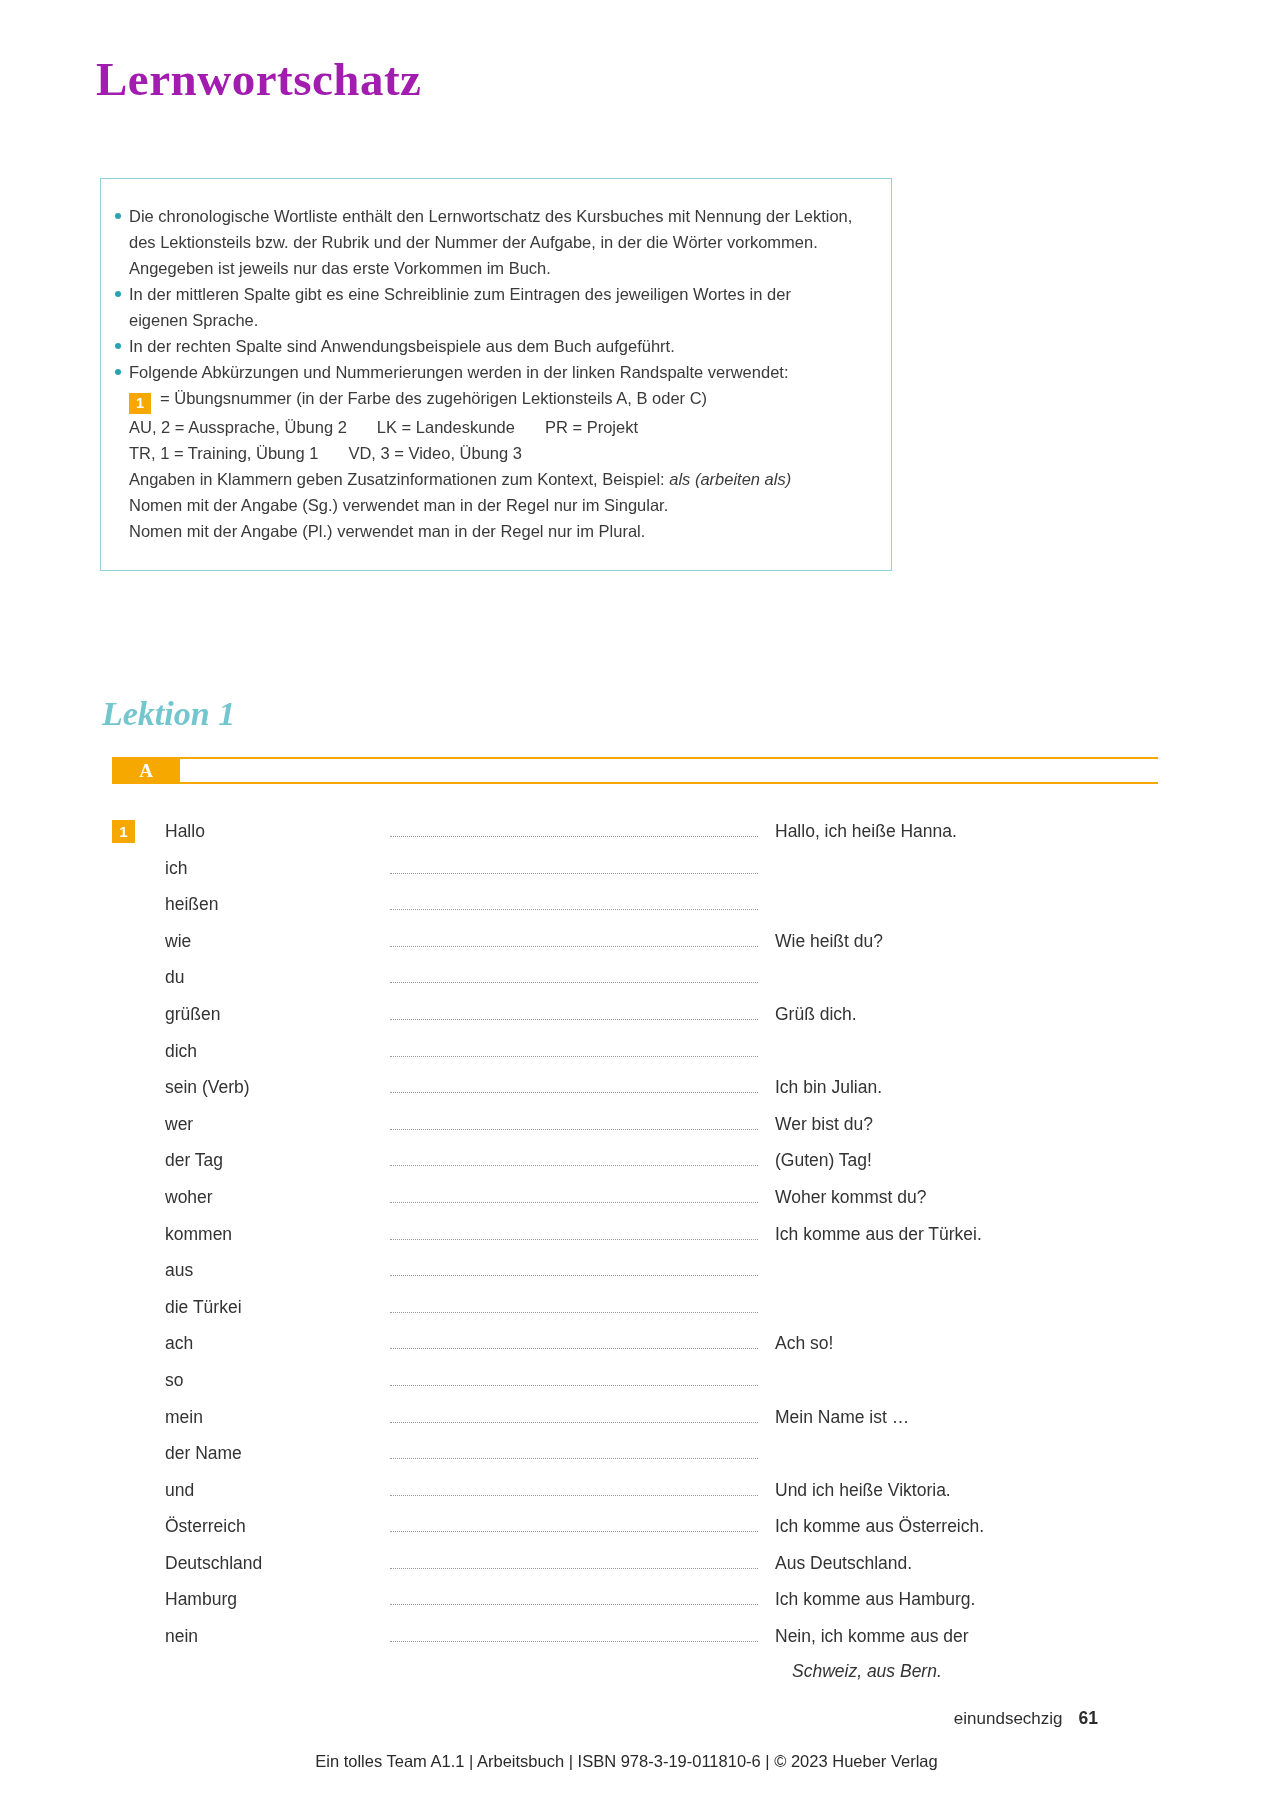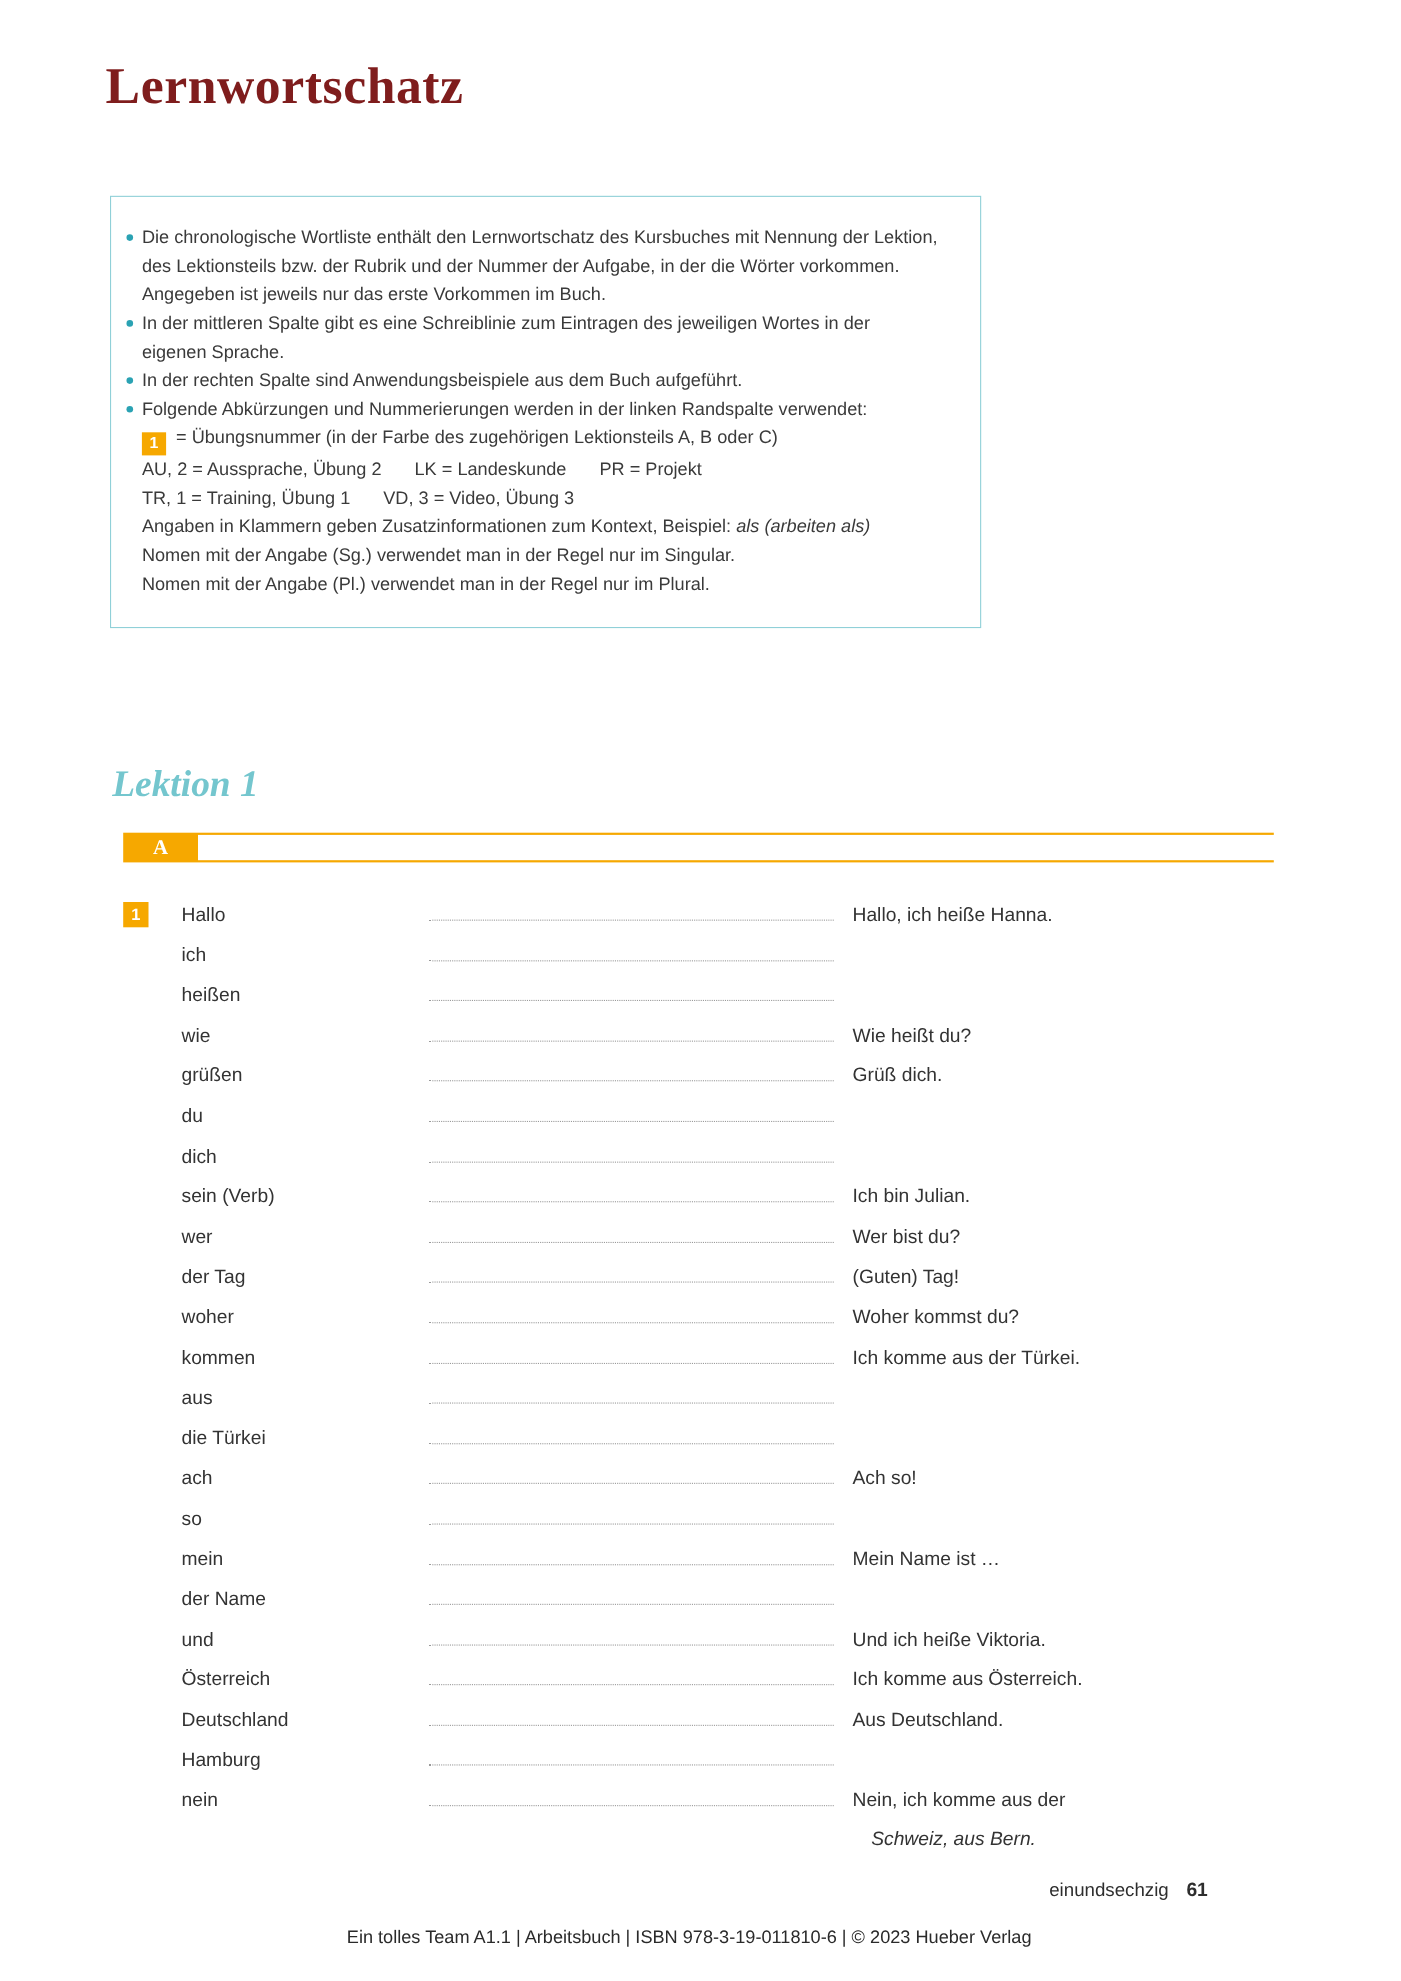--- a/index.html
+++ b/index.html
@@ -5,21 +5,21 @@
   * { margin:0; padding:0; box-sizing:border-box; }
   html,body { background:#e8e8e8; }
   .page {
     width:1274px; height:1801px; margin:0 auto; background:#ffffff;
     position:relative; overflow:hidden;
     font-family:"Liberation Sans","DejaVu Sans",sans-serif; color:#333;
   }
   .page-title {
     position:absolute; top:52px; left:96px;
     font-family:"Liberation Serif","DejaVu Serif",serif;
-    font-weight:700; font-size:47px; color:#7f1d1d; letter-spacing:.5px;
+    font-weight:700; font-size:47px; color:#a21caf; letter-spacing:.5px;
   }
   
   .info-box {
     position:absolute; top:178px; left:100px; width:792px;
     border:1.5px solid var(--teal-border,#90d0d8);
     padding:24px 38px 26px 14px;
     font-size:16.5px; line-height:26px; color:#3a3a3a;
   }
   .info-list { list-style:none; }
   .info-item { display:flex; align-items:flex-start; }
@@ -175,40 +175,40 @@
     <span class="row-word">wie</span>
     <span class="row-line"></span>
     <span class="row-gap"></span>
     <span class="row-example">
           <div>Wie heißt du?</div>
         </span>
   </div>
 
   <div class="vocab-row">
     <span class="row-badge hidden"></span>
+    <span class="row-word">du</span>
+    <span class="row-line"></span>
+    <span class="row-gap"></span>
+    <span class="row-example">
+          <div></div>
+        </span>
+  </div>
+
+  <div class="vocab-row">
+    <span class="row-badge hidden"></span>
     <span class="row-word">grüßen</span>
     <span class="row-line"></span>
     <span class="row-gap"></span>
     <span class="row-example">
           <div>Grüß dich.</div>
         </span>
   </div>
 
   <div class="vocab-row">
     <span class="row-badge hidden"></span>
-    <span class="row-word">du</span>
-    <span class="row-line"></span>
-    <span class="row-gap"></span>
-    <span class="row-example">
-          <div></div>
-        </span>
-  </div>
-
-  <div class="vocab-row">
-    <span class="row-badge hidden"></span>
     <span class="row-word">dich</span>
     <span class="row-line"></span>
     <span class="row-gap"></span>
     <span class="row-example">
           <div></div>
         </span>
   </div>
 
   <div class="vocab-row">
     <span class="row-badge hidden"></span>
@@ -348,20 +348,23 @@
     <span class="row-example">
           <div>Aus Deutschland.</div>
         </span>
   </div>
 
   <div class="vocab-row">
     <span class="row-badge hidden"></span>
     <span class="row-word">Hamburg</span>
     <span class="row-line"></span>
     <span class="row-gap"></span>
+    <span class="row-example">
+          <div>Ich komme aus Hamburg.</div>
+        </span>
   </div>
 
   <div class="vocab-row">
     <span class="row-badge hidden"></span>
     <span class="row-word">nein</span>
     <span class="row-line"></span>
     <span class="row-gap"></span>
     <span class="row-example">
           <div>Nein, ich komme aus der</div>
           <div class="example-line2">Schweiz, aus Bern.</div>

